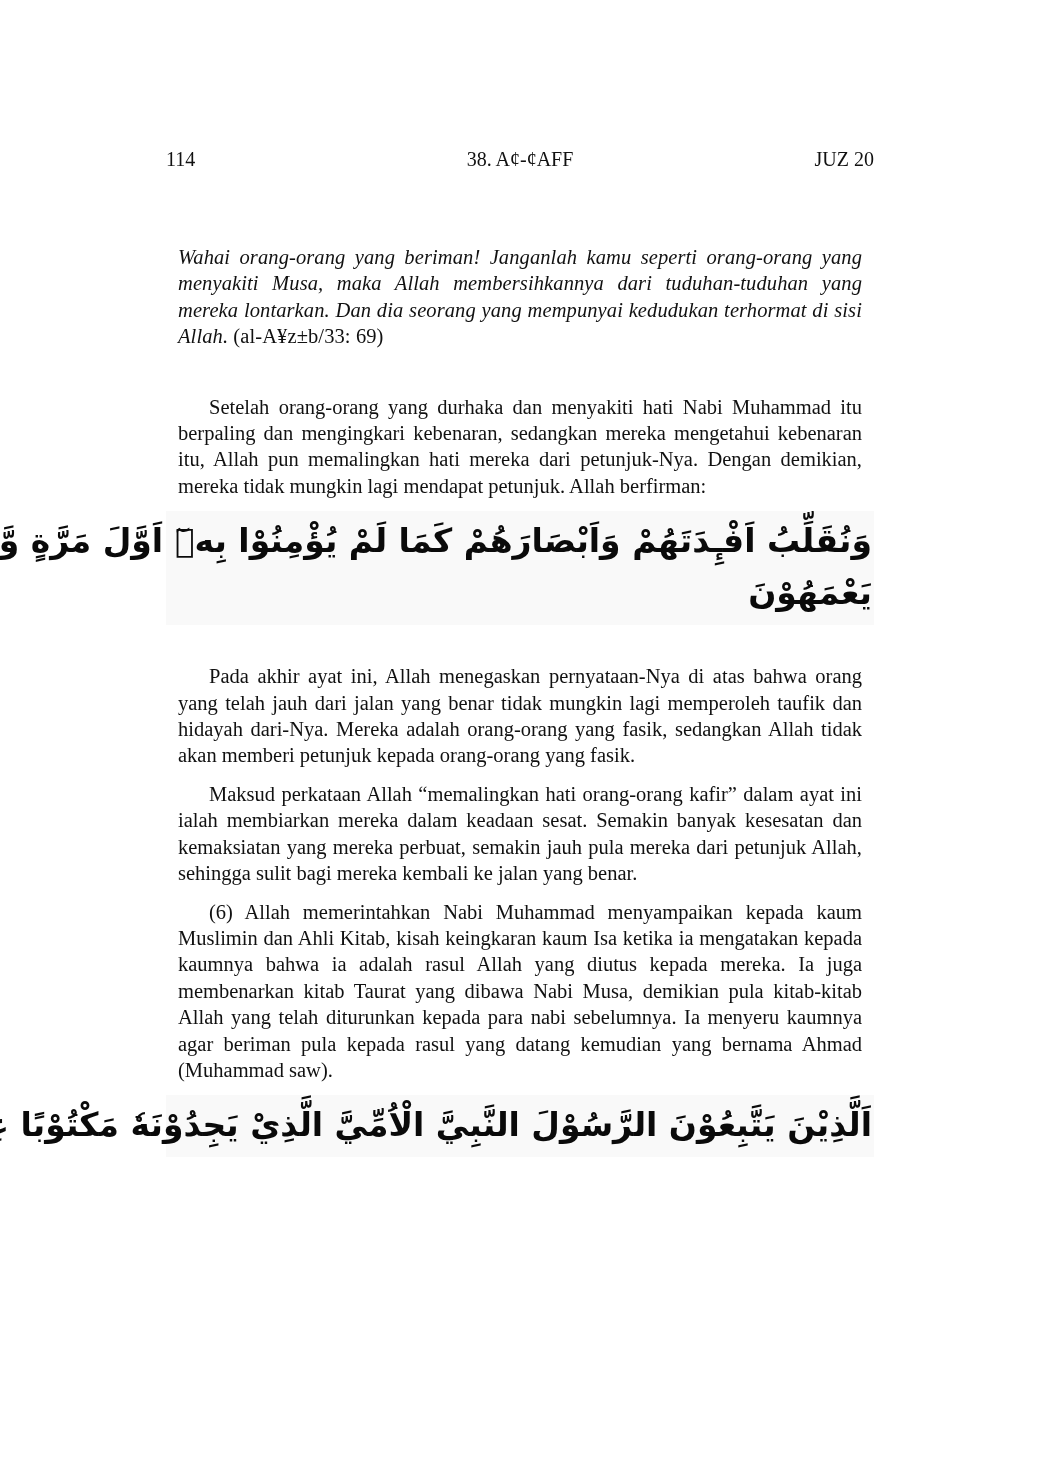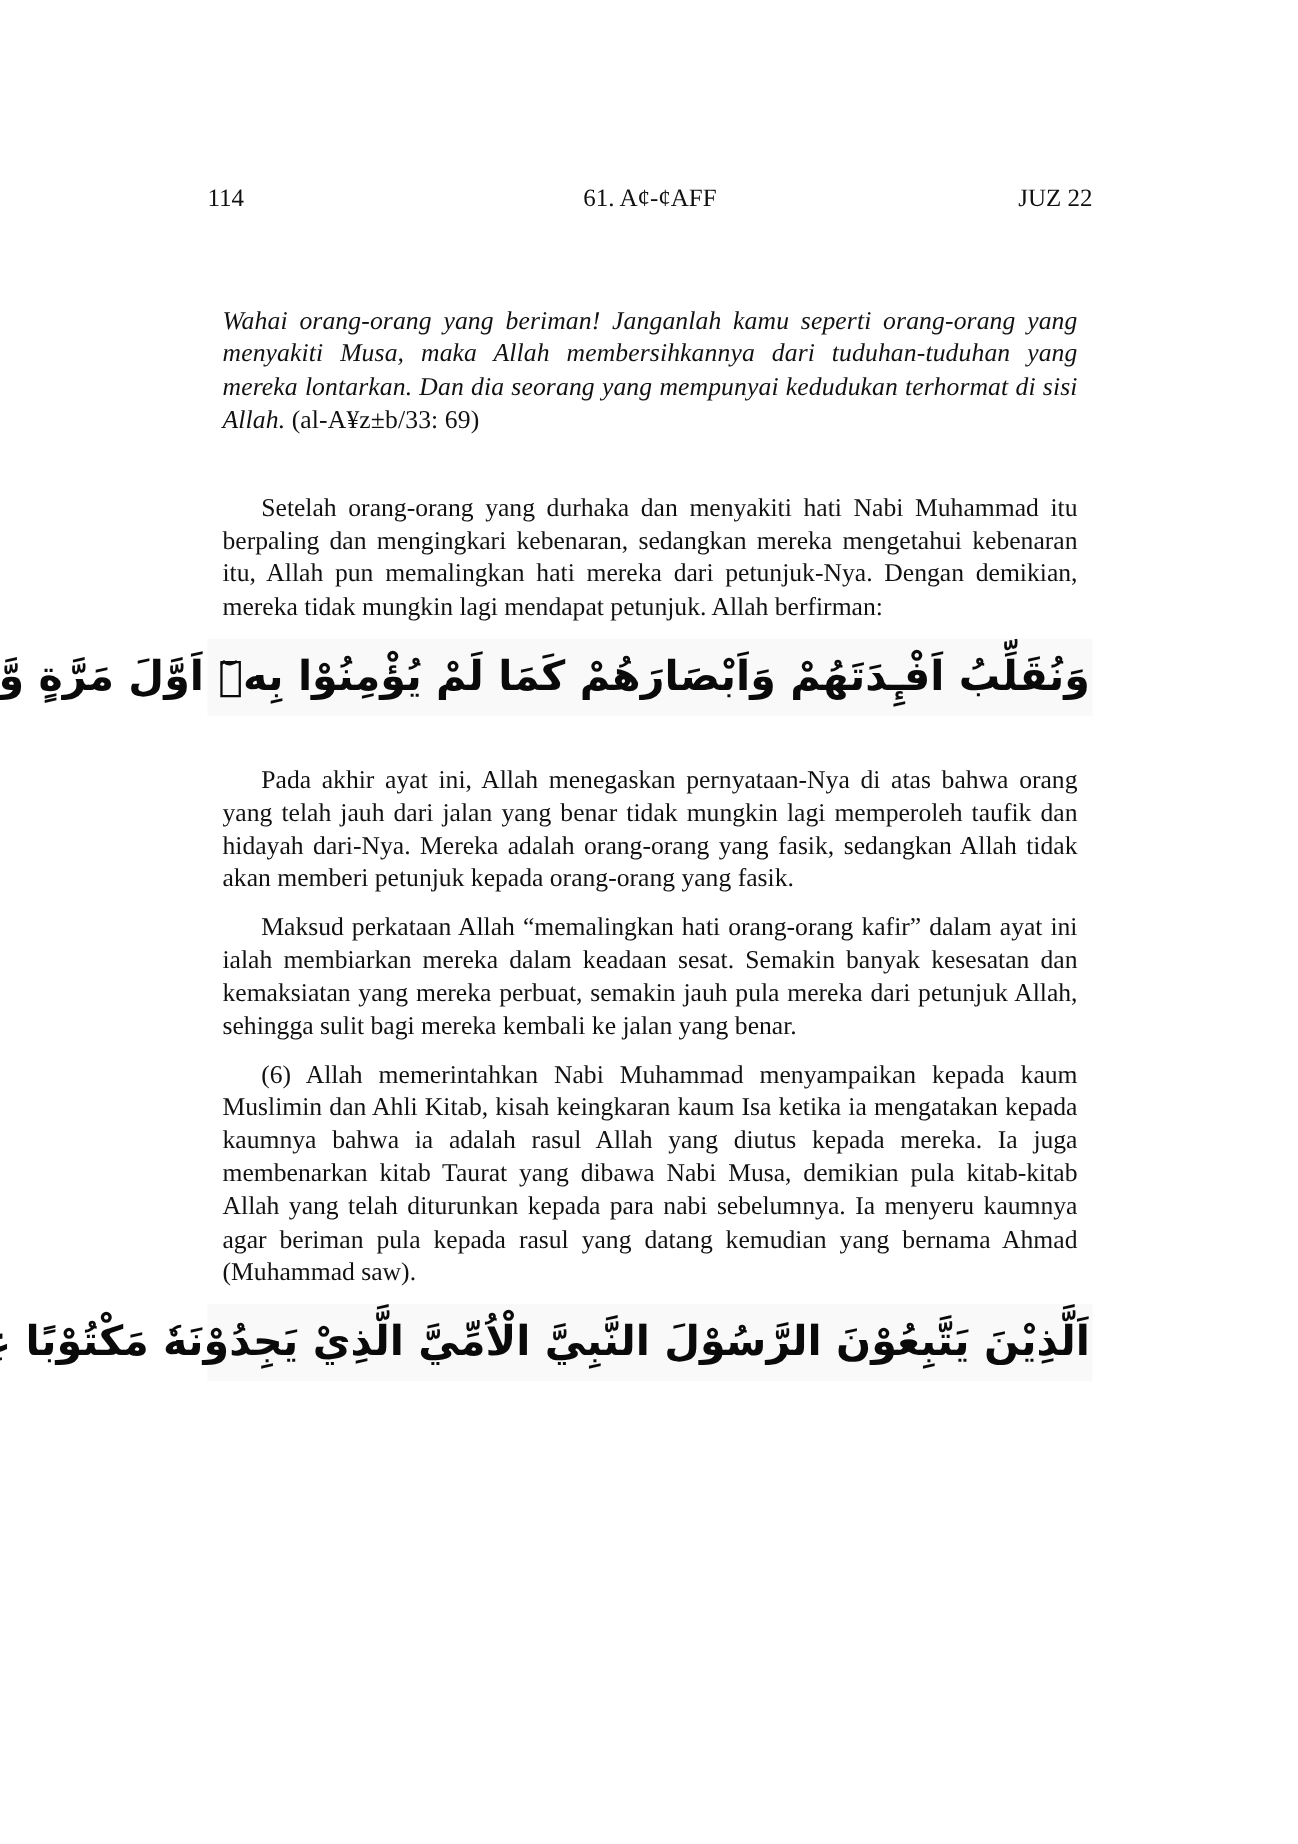--- a/index.html
+++ b/index.html
@@ -77,34 +77,35 @@
       text-align-last: right;
     }
   </style>
 </head>
 <body>
 
 <div class="page">
 
   <div class="running-header">
     <span class="pg">114</span>
-    <span class="title">61. A¢-¢AFF</span>
-    <span class="juz">JUZ 22</span>
+    <span class="title">38. A¢-¢AFF</span>
+    <span class="juz">JUZ 20</span>
   </div>
 
   <div class="body">
 
     <p class="translation"><span>Wahai orang-orang yang beriman! Janganlah kamu seperti orang-orang yang menyakiti Musa, maka Allah membersihkannya dari tuduhan-tuduhan yang mereka lontarkan. Dan dia seorang yang mempunyai kedudukan terhormat di sisi Allah.</span><span class="ref"> (al-A¥z±b/33: 69)</span></p>
 
     <div class="gap"></div>
 
     <p class="indent">Setelah orang-orang yang durhaka dan menyakiti hati Nabi Muhammad itu berpaling dan mengingkari kebenaran, sedangkan mereka mengetahui kebenaran itu, Allah pun memalingkan hati mereka dari petunjuk-Nya. Dengan demikian, mereka tidak mungkin lagi mendapat petunjuk. Allah berfirman:</p>
 
     <div class="arabic-block">
       <span class="line" lang="ar">وَنُقَلِّبُ اَفْـِٕدَتَهُمْ وَاَبْصَارَهُمْ كَمَا لَمْ يُؤْمِنُوْا بِهٖٓ اَوَّلَ مَرَّةٍ وَّنَذَرُهُمْ فِيْ طُغْيَانِهِمْ</span>
+      <span class="line last" lang="ar">يَعْمَهُوْنَ</span>
     </div>
 
 
     <div class="gap"></div>
 
     <p class="indent">Pada akhir ayat ini, Allah menegaskan pernyataan-Nya di atas bahwa orang yang telah jauh dari jalan yang benar tidak mungkin lagi memperoleh taufik dan hidayah dari-Nya. Mereka adalah orang-orang yang fasik, sedangkan Allah tidak akan memberi petunjuk kepada orang-orang yang fasik.</p>
     <p class="indent">Maksud perkataan Allah “memalingkan hati orang-orang kafir” dalam ayat ini ialah membiarkan mereka dalam keadaan sesat. Semakin banyak kesesatan dan kemaksiatan yang mereka perbuat, semakin jauh pula mereka dari petunjuk Allah, sehingga sulit bagi mereka kembali ke jalan yang benar.</p>
     <p class="indent">(6) Allah memerintahkan Nabi Muhammad menyampaikan kepada kaum Muslimin dan Ahli Kitab, kisah keingkaran kaum Isa ketika ia mengatakan kepada kaumnya bahwa ia adalah rasul Allah yang diutus kepada mereka. Ia juga membenarkan kitab Taurat yang dibawa Nabi Musa, demikian pula kitab-kitab Allah yang telah diturunkan kepada para nabi sebelumnya. Ia menyeru kaumnya agar beriman pula kepada rasul yang datang kemudian yang bernama Ahmad (Muhammad saw).</p>
 
     <div class="arabic-block">

